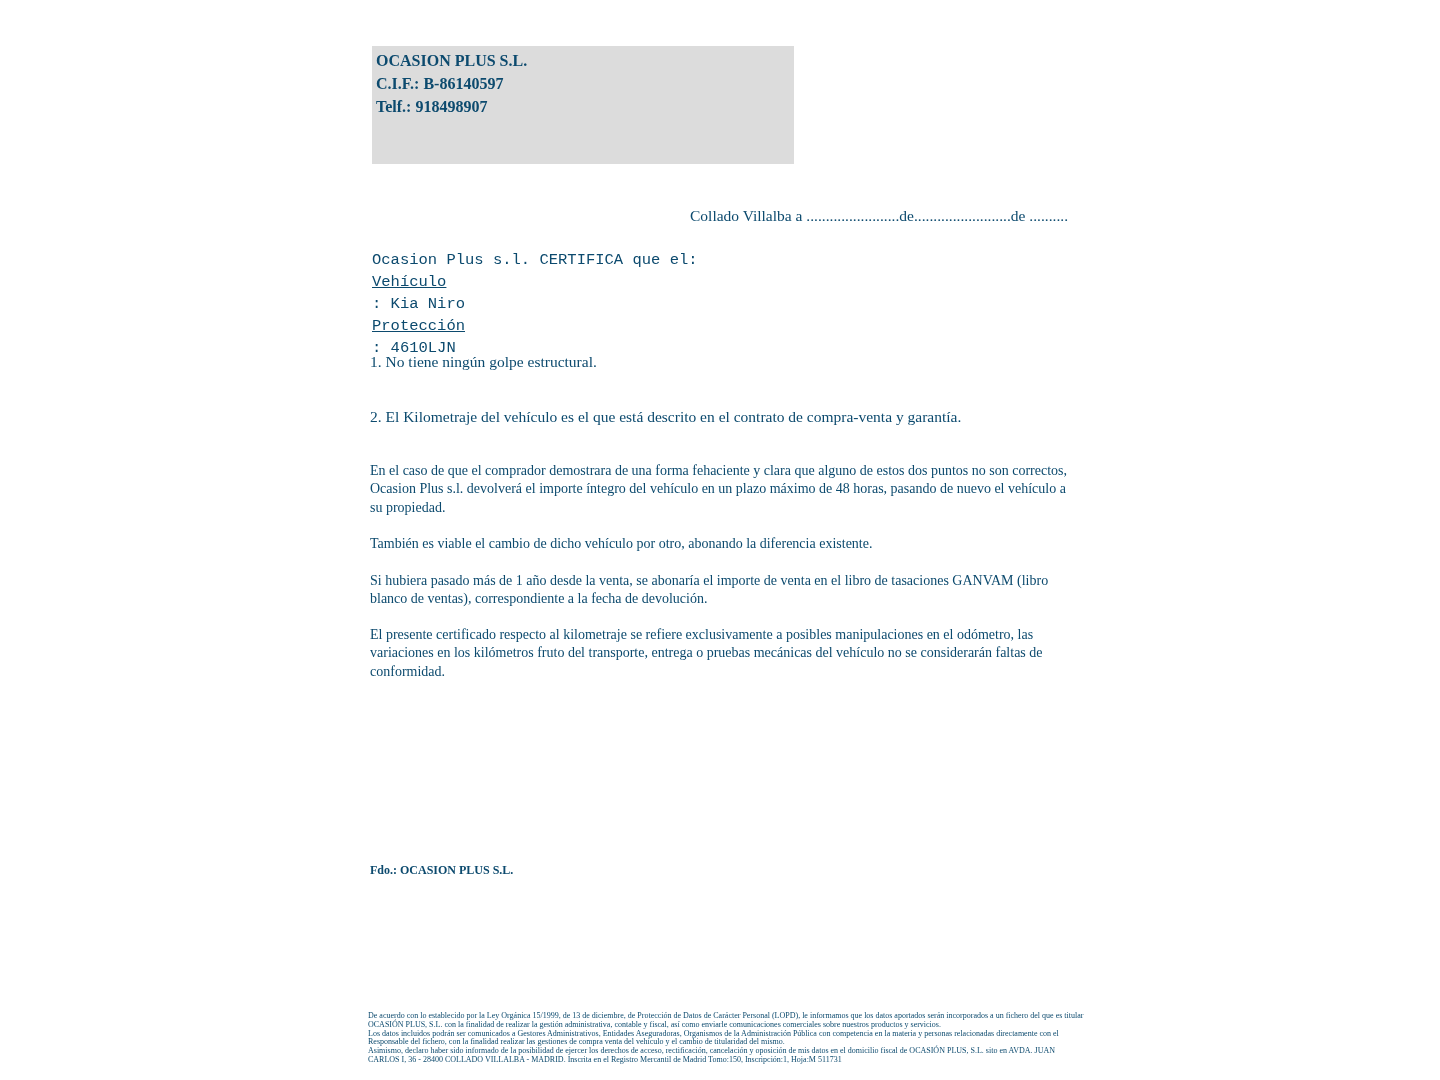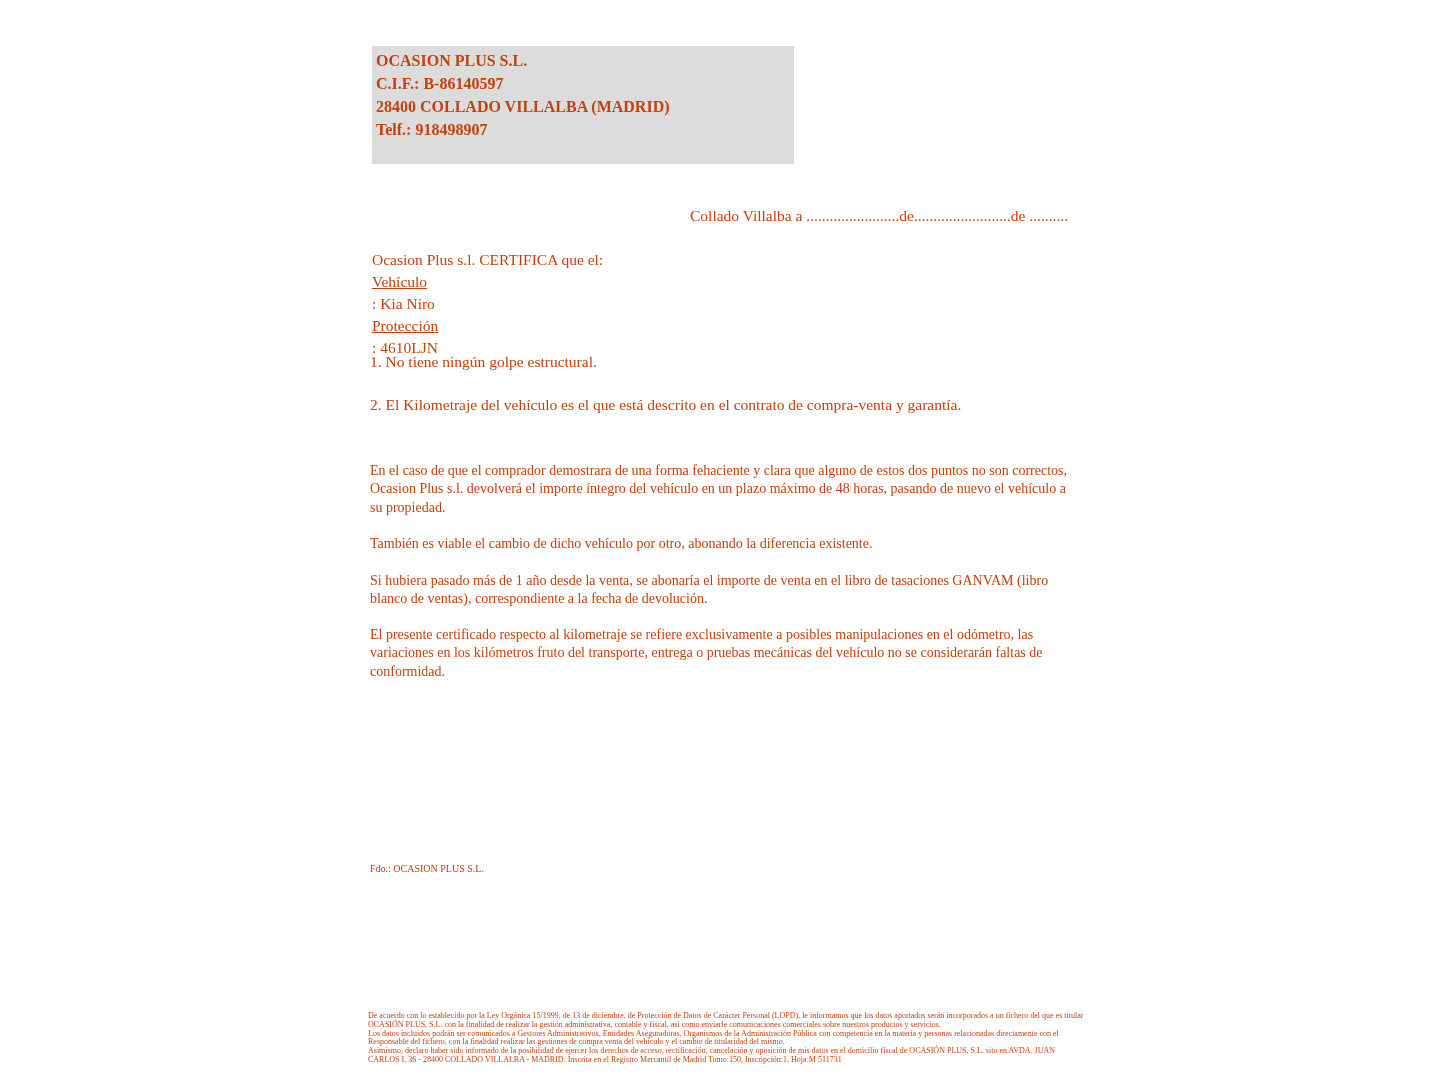--- a/index.html
+++ b/index.html
@@ -5,21 +5,21 @@
     html, body {
       margin: 0;
       padding: 0;
       background: #ffffff;
     }
     .page {
       position: relative;
       width: 1440px;
       height: 1080px;
       background: #ffffff;
-      color: #c2410c;
+      color: #0c4a6e;
       font-family: "Liberation Serif", serif;
       overflow: hidden;
     }
     .header-box {
       position: absolute;
       left: 372px;
       top: 46px;
       width: 422px;
       height: 118px;
       background: #dcdcdc;
@@ -36,20 +36,21 @@
       top: 207px;
       font-size: 15.5px;
       white-space: nowrap;
     }
     .cert-block {
       position: absolute;
       left: 372px;
       top: 249px;
       font-size: 15.5px;
       line-height: 22px;
+      font-family: Liberation Mono, monospace;
     }
     .cert-field { display: flex; flex-direction: column; }
     .cert-label {
       text-decoration: underline;
       display: inline-block;
       width: 75px;
     }
     .statement {
       position: absolute;
       left: 370px;
@@ -60,61 +61,61 @@
       position: absolute;
       left: 370px;
       width: 705px;
       font-size: 14px;
       line-height: 18.3px;
     }
     .signature {
       position: absolute;
       left: 370px;
       top: 863px;
-      font-size: 10px;
+      font-size: 12px;
       white-space: nowrap;
+      font-weight: bold;
     }
     .legal {
       position: absolute;
       left: 368px;
       top: 1012px;
       width: 716px;
       font-size: 8px;
       line-height: 8.8px;
     }
     .legal p { margin: 0; }
   </style>
 </head>
 <body>
 
 <div class="page">
 
   <div class="header-box">
     <div>OCASION PLUS S.L.</div>
     <div>C.I.F.: B-86140597</div>
-    <div>28400 COLLADO VILLALBA (MADRID)</div>
     <div>Telf.: 918498907</div>
   </div>
 
   <div class="date-line">Collado Villalba a ........................de.........................de ..........</div>
 
   <div class="cert-block">
     <div>Ocasion Plus s.l. CERTIFICA que el:</div>
     <div class="cert-field">
       <span class="cert-label">Vehículo</span>
       <span>: Kia Niro</span>
     </div>
     <div class="cert-field">
       <span class="cert-label">Protección</span>
       <span>: 4610LJN</span>
     </div>
   </div>
 
   <div class="statement" style="top:353px">1. No tiene ningún golpe estructural.</div>
-  <div class="statement" style="top:396px">2. El Kilometraje del vehículo es el que está descrito en el contrato de compra-venta y garantía.</div>
+  <div class="statement" style="top:408px">2. El Kilometraje del vehículo es el que está descrito en el contrato de compra-venta y garantía.</div>
 
   <div class="para" style="top:462px">En el caso de que el comprador demostrara de una forma fehaciente y clara que alguno de estos dos puntos no son correctos, Ocasion Plus s.l. devolverá el importe íntegro del vehículo en un plazo máximo de 48 horas, pasando de nuevo el vehículo a su propiedad.</div>
   <div class="para" style="top:535px">También es viable el cambio de dicho vehículo por otro, abonando la diferencia existente.</div>
   <div class="para" style="top:572px">Si hubiera pasado más de 1 año desde la venta, se abonaría el importe de venta en el libro de tasaciones GANVAM (libro blanco de ventas), correspondiente a la fecha de devolución.</div>
   <div class="para" style="top:626px">El presente certificado respecto al kilometraje se refiere exclusivamente a posibles manipulaciones en el odómetro, las variaciones en los kilómetros fruto del transporte, entrega o pruebas mecánicas del vehículo no se considerarán faltas de conformidad.</div>
 
   <div class="signature">Fdo.: OCASION PLUS S.L.</div>
 
   <div class="legal">
     <p>De acuerdo con lo establecido por la Ley Orgánica 15/1999, de 13 de diciembre, de Protección de Datos de Carácter Personal (LOPD), le informamos que los datos aportados serán incorporados a un fichero del que es titular OCASIÓN PLUS, S.L. con la finalidad de realizar la gestión administrativa, contable y fiscal, así como enviarle comunicaciones comerciales sobre nuestros productos y servicios.</p>

